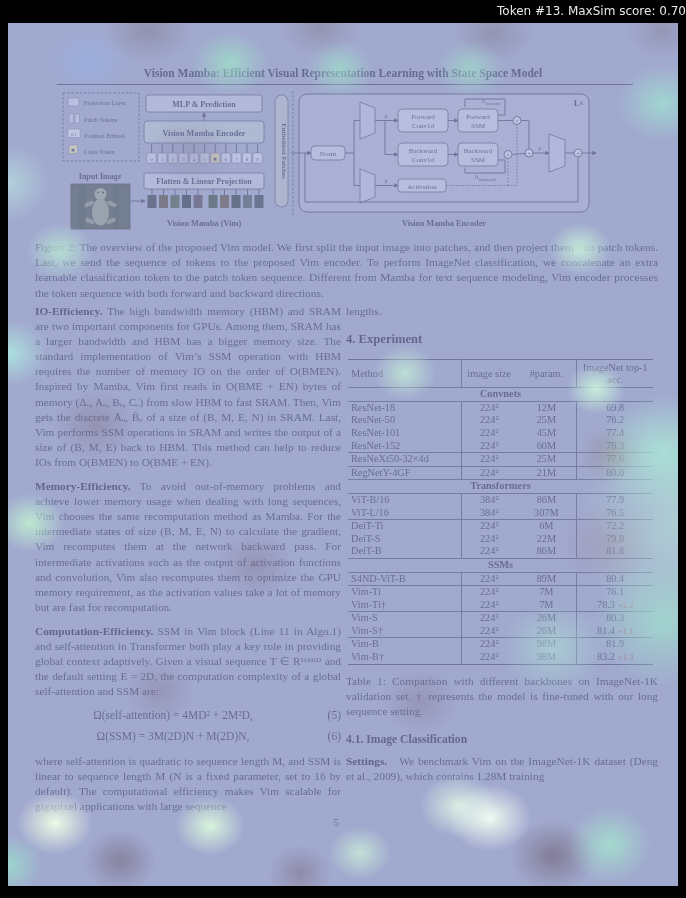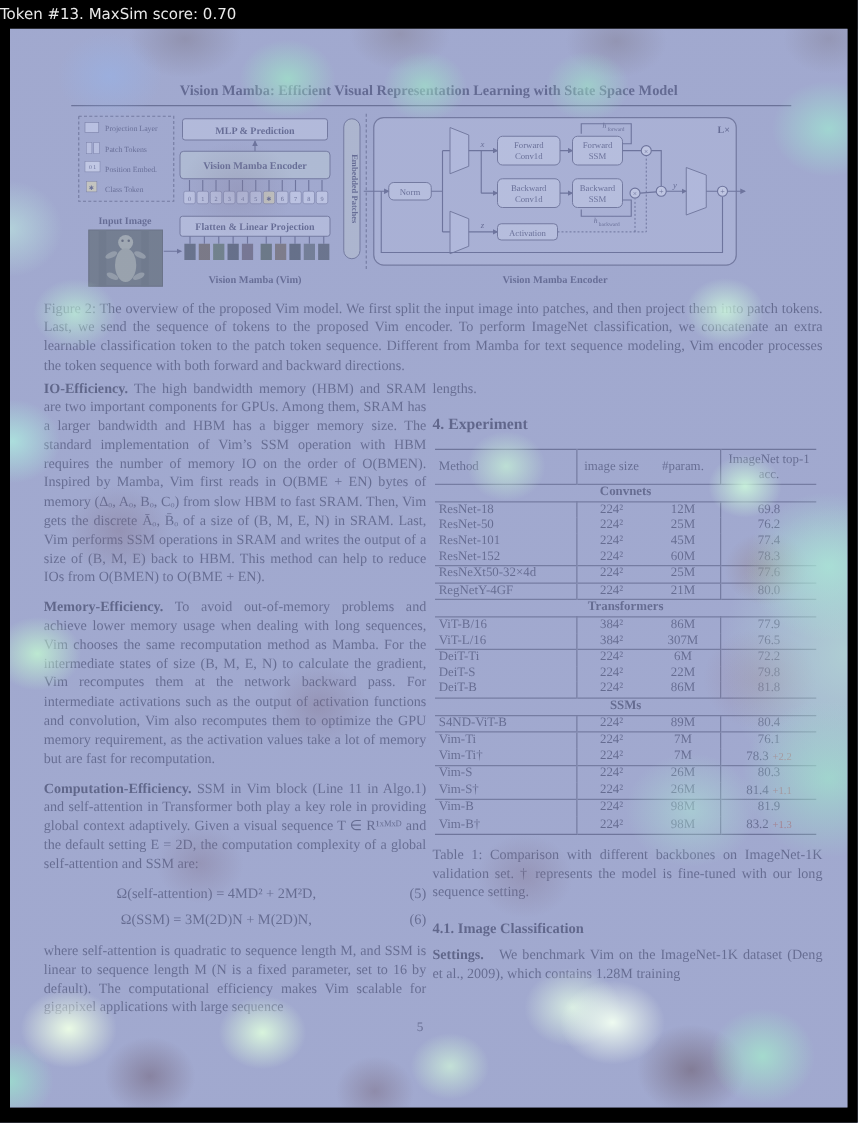--- a/index.html
+++ b/index.html
@@ -1,20 +1,20 @@
 <!DOCTYPE html>
 <html><head>
 <meta charset="utf-8">
 <style>
   html,body{margin:0;padding:0;background:#111;}
   .stage{position:relative;width:686px;height:898px;background:#000;overflow:hidden;
          font-family:"Liberation Serif",serif;}
   .titlebar{position:absolute;top:0;left:0;width:686px;height:23px;background:#000;
             color:#e9e9e9;font-family:"DejaVu Sans",sans-serif;font-size:12px;
-            line-height:22px;text-align:left;}
+            line-height:22px;text-align:right;}
   .page{position:absolute;left:8px;top:23px;width:670px;height:863px;background:#9aa2c8;
         overflow:hidden;color:#1e2347;}
   
   .heat{position:absolute;inset:0;pointer-events:none;z-index:40;background:
     radial-gradient(55px 45px at 47px 800px, rgba(238,255,230,.95), rgba(238,255,230,0) 70%),
     radial-gradient(50px 42px at 202px 803px, rgba(222,252,222,.9), rgba(222,252,222,0) 70%),
     radial-gradient(60px 48px at 482px 795px, rgba(242,255,242,.95), rgba(242,255,242,0) 70%),
     radial-gradient(55px 45px at 450px 783px, rgba(228,252,230,.8), rgba(228,252,230,0) 70%),
     radial-gradient(60px 55px at 602px 822px, rgba(165,230,205,.8), rgba(165,230,205,0) 70%),
     radial-gradient(50px 45px at 0px 842px, rgba(155,225,205,.8), rgba(155,225,205,0) 70%),

